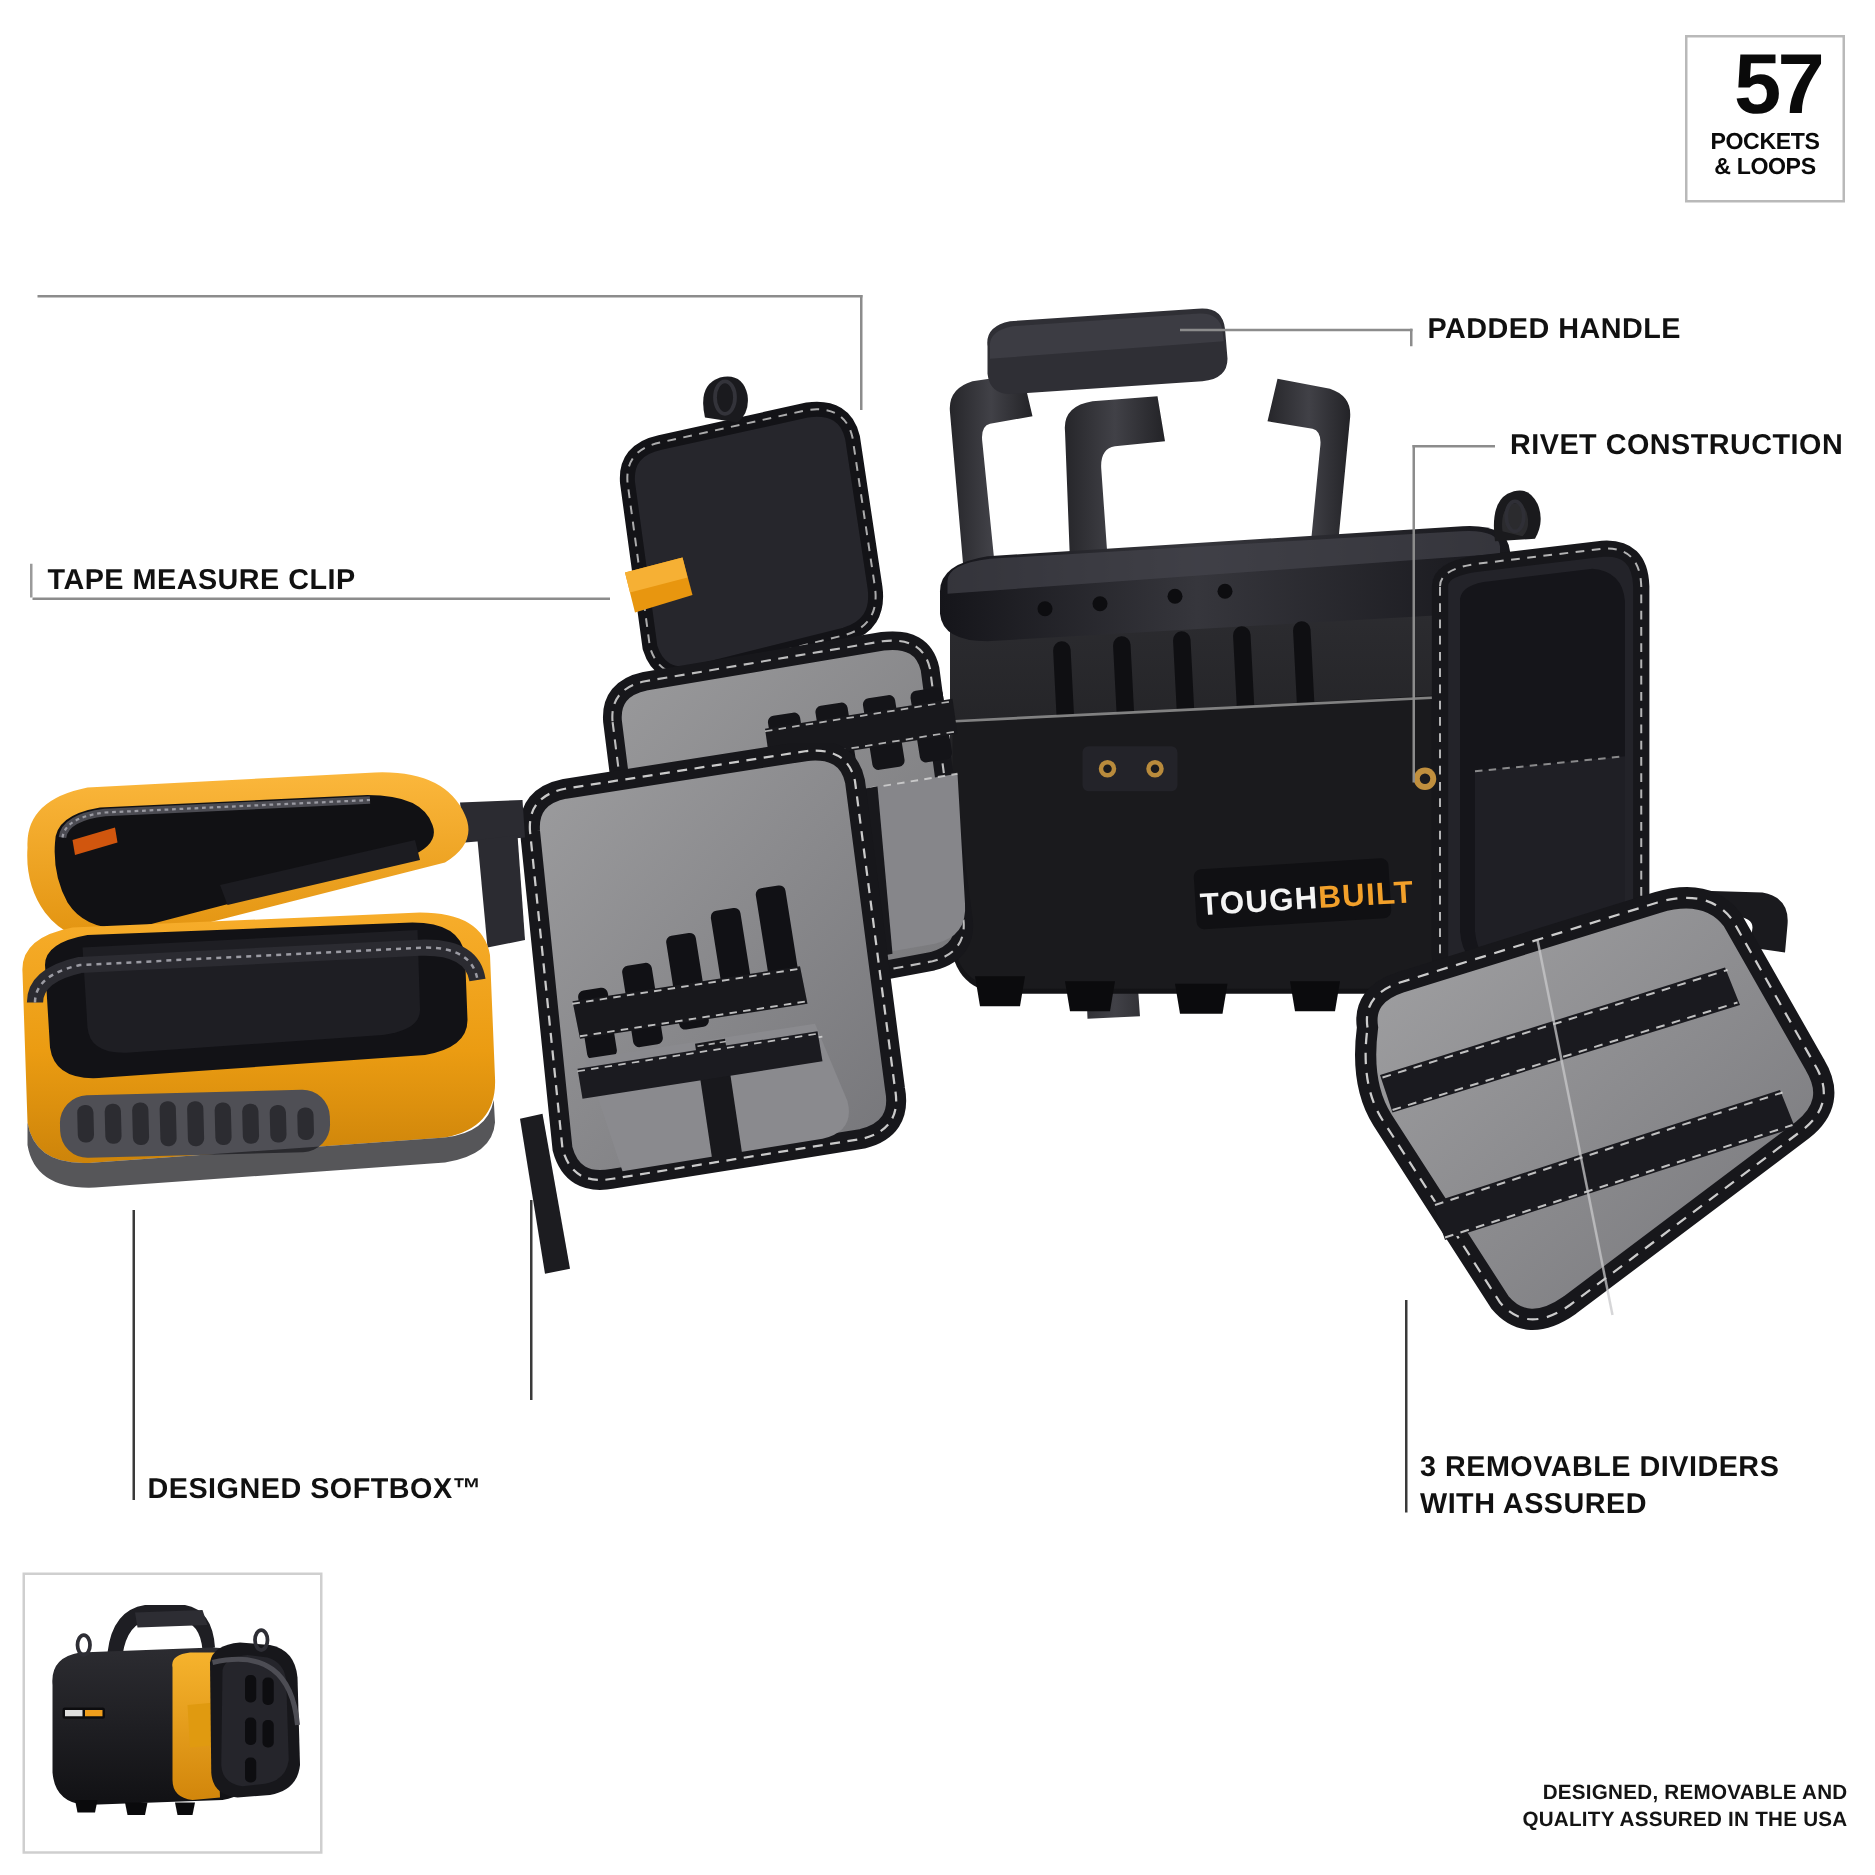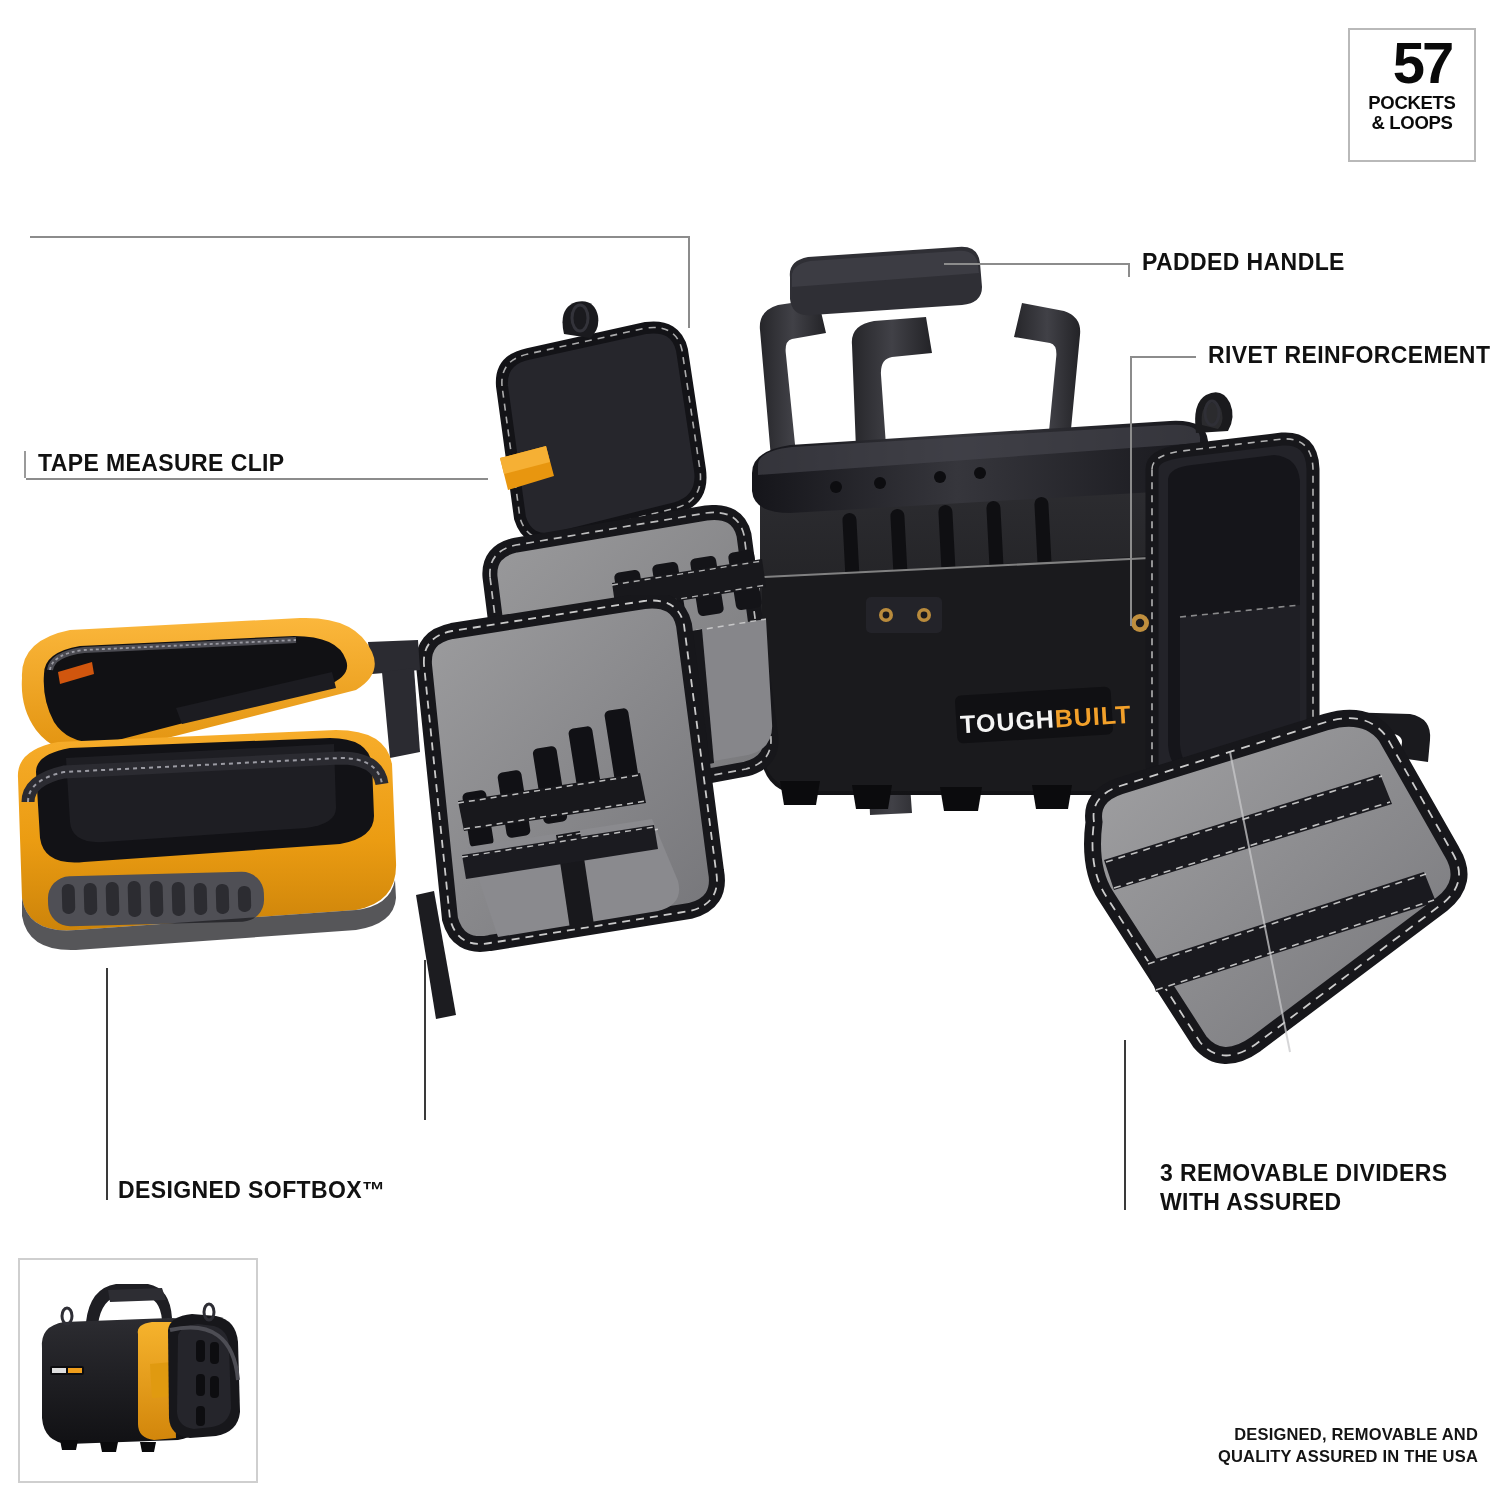--- a/index.html
+++ b/index.html
@@ -28,21 +28,21 @@
     border: 2px solid #b9b9b9;
     background: #ffffff;
     box-sizing: border-box;
     display: flex;
     flex-direction: column;
     align-items: center;
     justify-content: flex-start;
     padding-top: 6px;
   }
   .badge-number {
-    font-size: 58px;
+    font-size: 68px;
     font-weight: bold;
     line-height: 0.92;
     letter-spacing: -3px;
     color: #0a0a0a;
     margin-left: 20px;
   }
   .badge-sub {
     font-size: 18.5px;
     font-weight: bold;
     line-height: 1.08;
@@ -55,21 +55,21 @@
   
   .callout {
     position: absolute;
     font-size: 23px;
     font-weight: bold;
     letter-spacing: 0.4px;
     color: #111111;
     white-space: nowrap;
     line-height: 1.28;
   }
-  .callout.two-line { white-space: normal; margin-left: 24px; }
+  .callout.two-line { white-space: normal; }
 
   
   .tick-left::before {
     content: "";
     position: absolute;
     left: -14px;
     top: 2px;
     width: 2px;
     height: 27px;
     background: #9a9a9a;
@@ -405,21 +405,21 @@
 
   <div class="callout tick-left" style="left:38px; top:449px;">
     <span>TAPE MEASURE CLIP</span>
   </div>
 
   <div class="callout" style="left:1142px; top:248px;">
     <span>PADDED HANDLE</span>
   </div>
 
   <div class="callout" style="left:1208px; top:341px;">
-    <span>RIVET REINFORCEMENT</span>
+    <span>RIVET CONSTRUCTION</span>
   </div>
 
 
   <div class="callout" style="left:118px; top:1176px;">
     <span>DESIGNED SOFTBOX™</span>
   </div>
 
   <div class="callout two-line" style="left:1136px; top:1159px; width:300px;">
     <div>3 REMOVABLE DIVIDERS</div>
     <div>WITH ASSURED</div>

